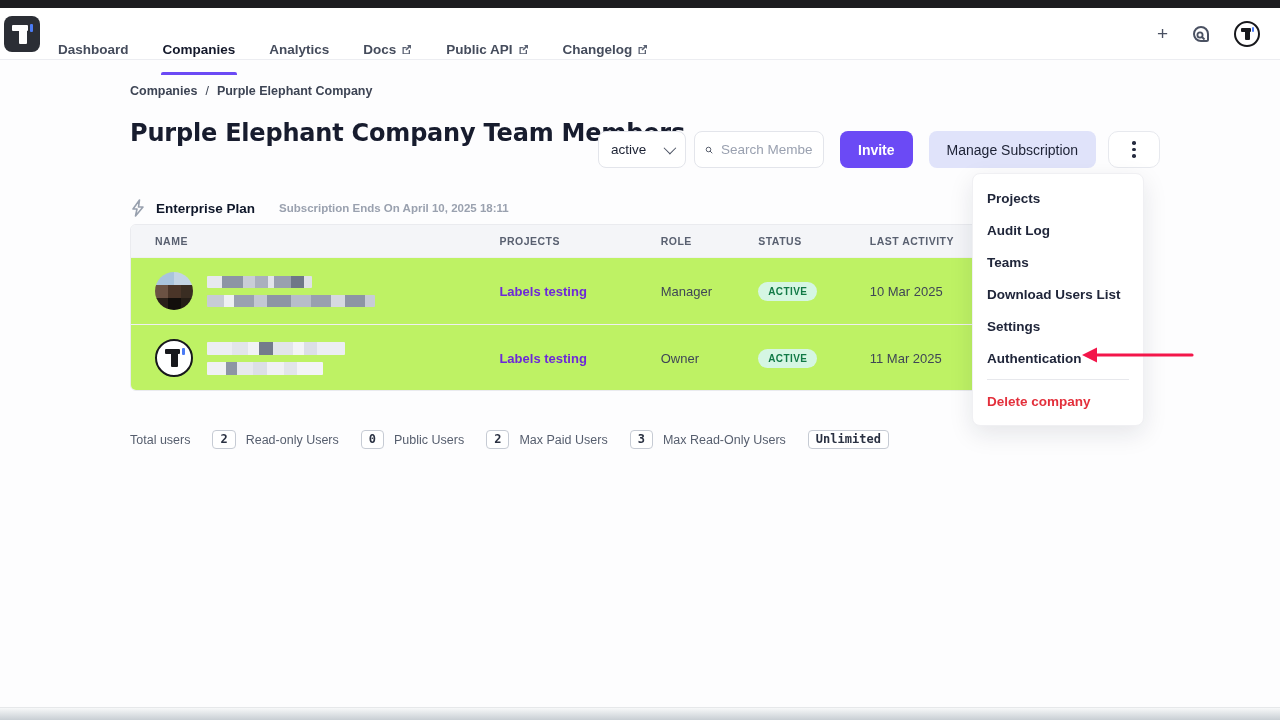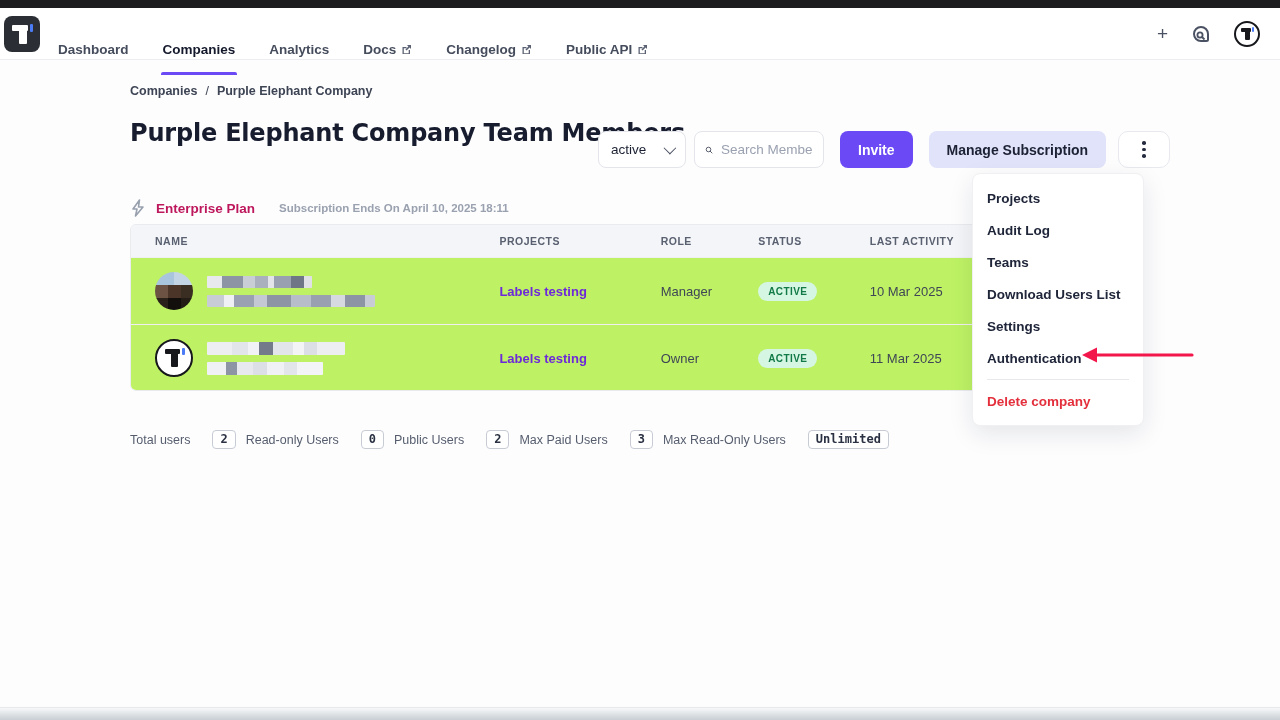--- a/index.html
+++ b/index.html
@@ -51,31 +51,31 @@
     transform:rotate(45deg) translateY(-2px); }
   .search-box { width:130px; height:37px; margin-left:8px; background:#fff; border:1px solid #e3e5eb;
     border-radius:8px; display:flex; align-items:center; padding:0 10px; overflow:hidden; }
   .search-box input { border:none; outline:none; width:92px; margin-left:8px; font-size:13.5px;
     color:#1a2032; font-family:"Liberation Sans", sans-serif; background:transparent; }
   .search-box input::placeholder { color:#9aa1b0; }
   .btn-invite { margin-left:16px; height:37px; padding:0 18px; background:#6b4af5; color:#fff;
     border:none; border-radius:8px; font-size:14px; font-weight:700; cursor:pointer;
     font-family:"Liberation Sans", sans-serif; }
   .btn-manage { margin-left:16px; height:37px; padding:0 18px; background:#e0e3fa; color:#1c2134;
-    border:none; border-radius:8px; font-size:14px; font-weight:700; cursor:pointer;
+    border:none; border-radius:8px; font-size:14px; font-weight:400; cursor:pointer;
     font-family:"Liberation Sans", sans-serif; }
   .btn-kebab { margin-left:12px; width:52px; height:37px; background:#fff; border:1px solid #e7e9ee;
     border-radius:10px; display:flex; flex-direction:column; align-items:center; justify-content:center;
     gap:3px; cursor:pointer; }
   .btn-kebab i { width:3.5px; height:3.5px; border-radius:50%; background:#262c40; }
 
   
   .plan-row { position:absolute; top:199px; left:130px; display:flex; align-items:center; gap:10px; }
   .bolt { color:#98a0ae; }
-  .plan-name { font-size:13.5px; font-weight:600; color:#be185d; }
+  .plan-name { font-size:13.5px; font-weight:600; color:#0f172a; }
   .plan-sub { font-size:11.5px; font-weight:700; color:#9aa1af; margin-left:14px; }
 
   
   .table-card { position:absolute; top:224px; left:130px; width:900px; height:167px;
     background:#fff; border:1px solid #eaebef; border-radius:6px; overflow:hidden; }
   .thead { display:flex; height:32px; align-items:center; background:#f4f5f8;
     font-size:10.5px; font-weight:700; letter-spacing:.5px; color:#596070; }
   .trow { display:flex; height:67px; align-items:center; border-top:1px solid #efeff2;
     background:#bef264; font-size:13px; color:#3f4656; }
   .col-name { width:370px; padding-left:24px; display:flex; align-items:center; gap:14px; }
@@ -150,28 +150,28 @@
         <span>Analytics</span>
       </div>
       <div class="nav-item">
         <span>Docs</span>
         <svg class="ext-icon" width="11" height="11" viewBox="0 0 11 11">
             <path d="M1.5 3h4v1.3H2.8v4.9h4.9V6h1.3v4H1.5z" fill="#5a6172"></path>
             <path d="M6 1h4v4L8.6 3.6 5.6 6.6 4.4 5.4l3-3z" fill="#5a6172"></path>
           </svg>
       </div>
       <div class="nav-item">
-        <span>Changelog</span>
+        <span>Public API</span>
         <svg class="ext-icon" width="11" height="11" viewBox="0 0 11 11">
             <path d="M1.5 3h4v1.3H2.8v4.9h4.9V6h1.3v4H1.5z" fill="#5a6172"></path>
             <path d="M6 1h4v4L8.6 3.6 5.6 6.6 4.4 5.4l3-3z" fill="#5a6172"></path>
           </svg>
       </div>
       <div class="nav-item">
-        <span>Public API</span>
+        <span>Changelog</span>
         <svg class="ext-icon" width="11" height="11" viewBox="0 0 11 11">
             <path d="M1.5 3h4v1.3H2.8v4.9h4.9V6h1.3v4H1.5z" fill="#5a6172"></path>
             <path d="M6 1h4v4L8.6 3.6 5.6 6.6 4.4 5.4l3-3z" fill="#5a6172"></path>
           </svg>
       </div>
     </div>
     <div class="nav-spacer"></div>
     <div class="nav-right">
       <span class="plus-icon">+</span>
       <svg width="22" height="22" viewBox="0 0 22 22" style="cursor:pointer">

